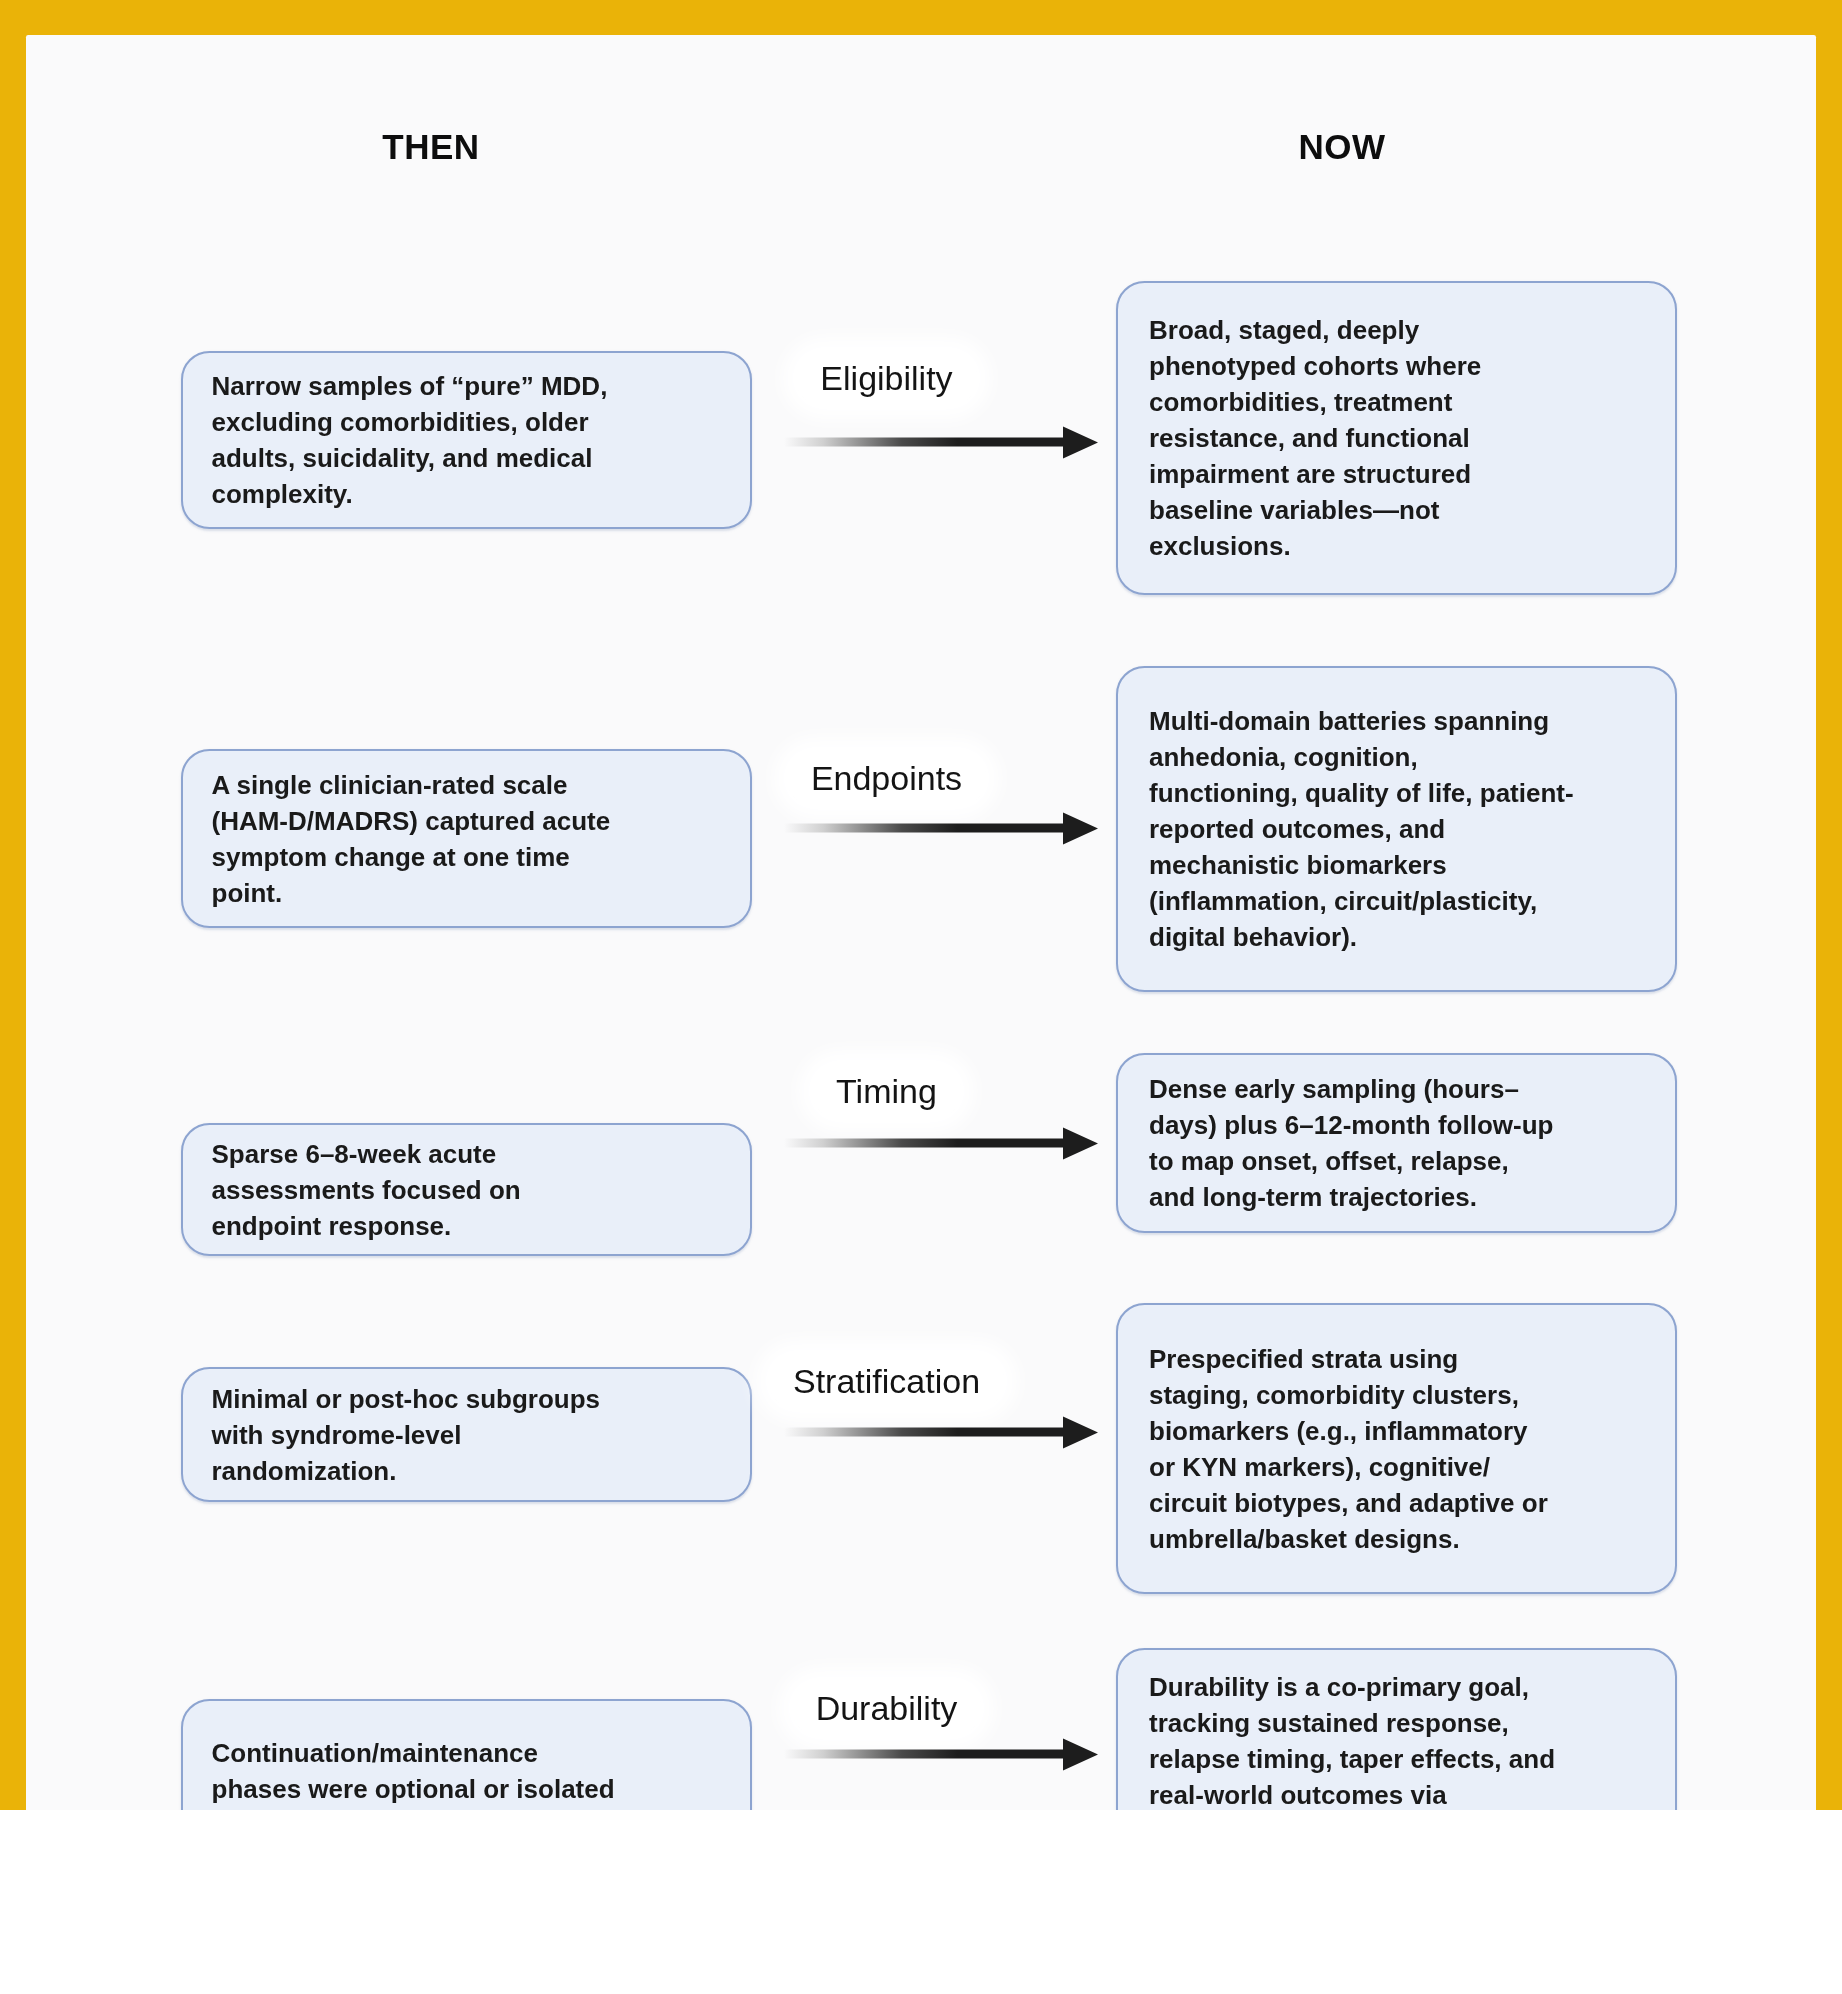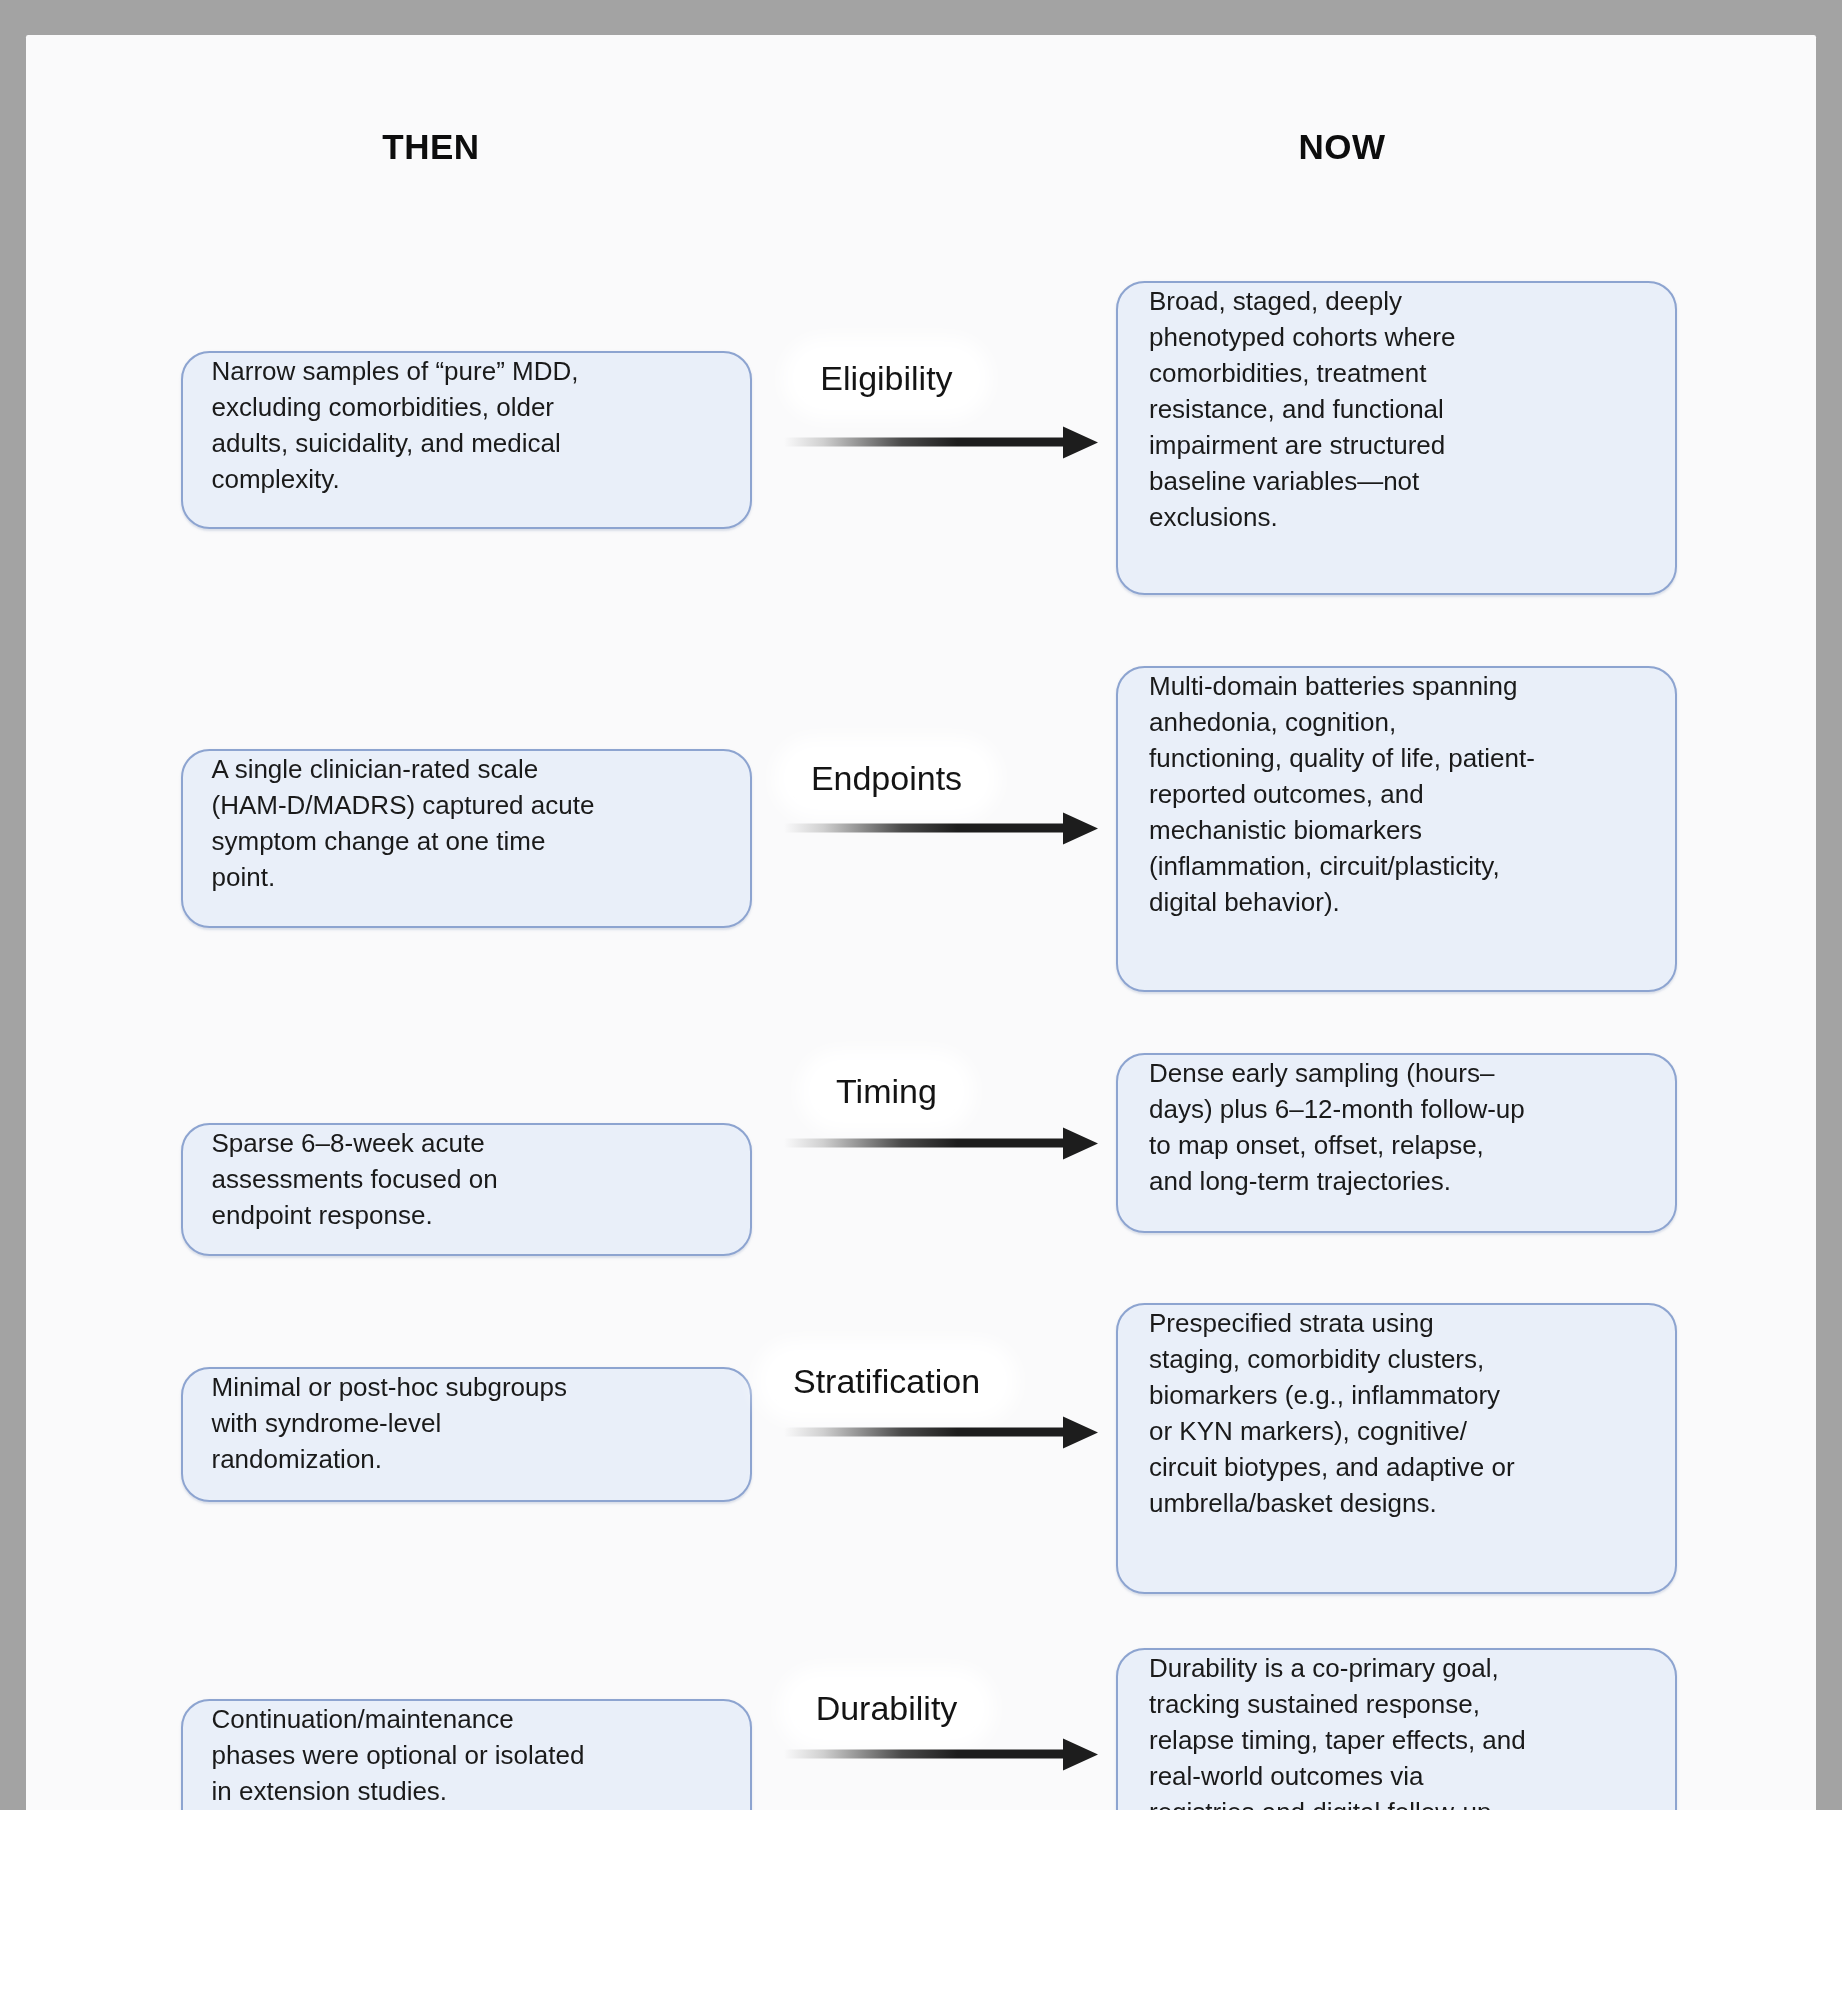--- a/index.html
+++ b/index.html
@@ -1,37 +1,38 @@
 <!DOCTYPE html>
 <html style="font-size:8.8px"><head>
 <meta charset="utf-8">
 <style>
   html,body{margin:0;padding:0;background:#ffffff;}
   .canvas{
     position:relative;
     width:1843px;height:1810px;
-    background:#a3a3a3;
+    background:#eab308;
     font-family:"Liberation Sans", sans-serif;
     overflow:hidden;
   }
   .panel{
     position:absolute;left:26px;top:35px;width:1790px;height:1937px;
     background:#fafafb;border-radius:2.2px;
   }
   .col-header{
     position:absolute;top:127px;width:230px;text-align:center;
     font-size:35px;font-weight:700;letter-spacing:0.5px;color:#0d0d0d;
   }
   .col-header.then{left:316px;}
   .col-header.now{left:1227px;}
   .box{
     position:absolute;box-sizing:border-box;
     background:#e9eff9;border:2.7px solid #8da4d0;border-radius:28.5px;
-    display:flex;
+    display:flex;align-items:center;
     box-shadow:0 1.6px 2.2px rgba(120,140,180,0.25);
+    font-weight:bold;
   }
   .box-then{left:181px;width:571px;padding:0 28.5px;}
   .box-now{left:1116px;width:561px;padding:0 31px;}
   .box p{
     margin:0;font-size:26px;line-height:36px;color:#1a1a1a;
     white-space:pre-line;
   }
   .row-label{
     position:absolute;left:721px;width:331px;text-align:center;
     transform:translateY(-50%);

